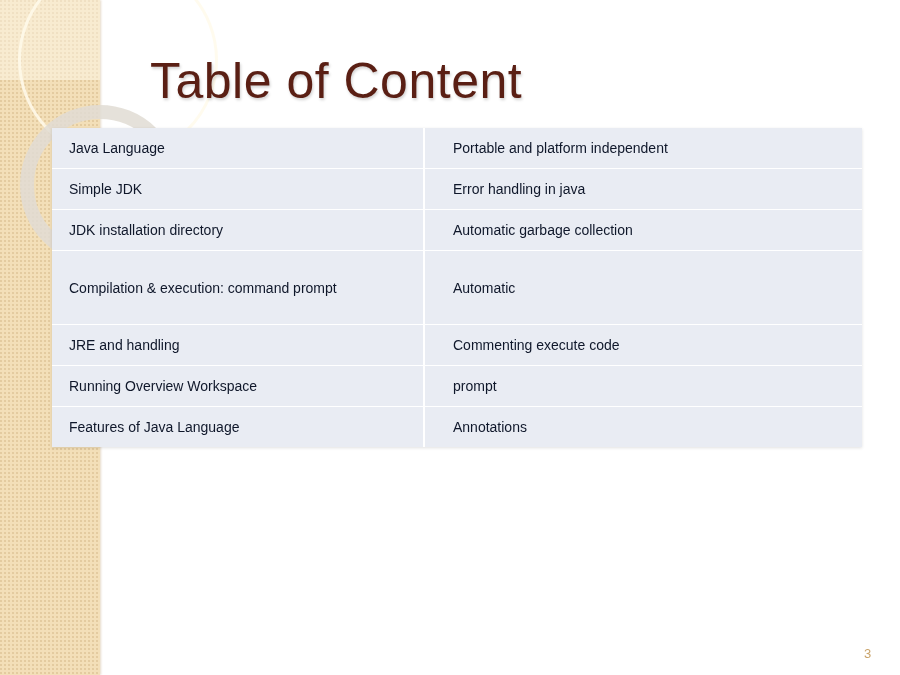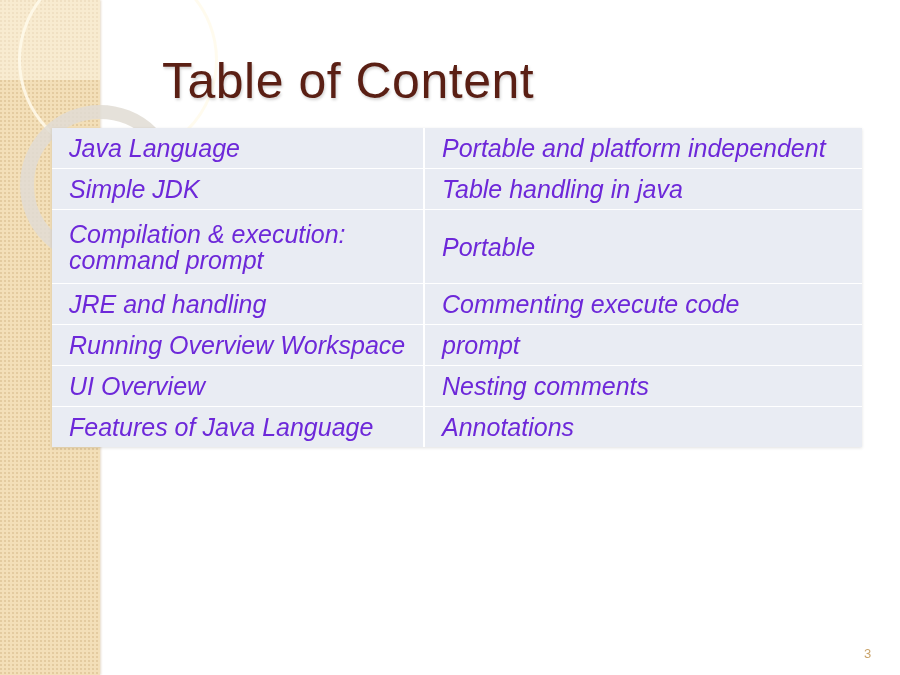--- a/index.html
+++ b/index.html
@@ -27,42 +27,41 @@
       position: absolute; left: 0; top: 0; width: 100px; height: 80px;
       background: rgba(255,250,238,0.45);
     }
     .deco-ring {
       position: absolute; left: 20px; top: 105px; width: 160px; height: 160px;
       border-radius: 50%;
       border: 14px solid rgba(225,220,212,0.85);
       box-sizing: border-box;
     }
     .title {
-      position: absolute; left: 162px; top: 52px;
+      position: absolute; left: 150px; top: 52px;
       font-size: 50px; color: #5a1f14; letter-spacing: 0.5px;
       text-shadow: 1px 2px 3px rgba(0,0,0,0.18);
       margin: 0; font-weight: normal;
     }
     .toc-table {
       position: absolute; left: 52px; top: 128px; width: 810px;
       border-collapse: collapse;
       box-shadow: 0 1px 3px rgba(0,0,0,0.12);
     }
     .toc-table td {
       background: #e9ecf3;
-      font-size: 25px; color: #6d28d9;
+      font-size: 14px; color: #0f172a;
       padding: 0 10px 0 17px;
       height: 40px; line-height: 26px;
       border-bottom: 1.5px solid #ffffff;
       vertical-align: middle;
-      font-style: italic;
     }
     .toc-table tr.tall td { height: 73px; }
     .toc-table td.c1 { width: 344px; border-right: 2px solid #ffffff; }
-    .toc-table td.c2 { padding-left: 17px; }
+    .toc-table td.c2 { padding-left: 28px; }
     .toc-table tr:last-child td { border-bottom: none; }
     .page-num {
       position: absolute; left: 864px; top: 646px;
       font-size: 13px; color: #c9a36a;
     }
   </style>
 </head>
 <body>
 
 <div class="sidebar">
@@ -74,37 +73,37 @@
 <h1 class="title">Table of Content</h1>
 
 <table class="toc-table">
   <tbody>
     <tr>
       <td class="c1">Java Language</td>
       <td class="c2">Portable and platform independent</td>
     </tr>
     <tr>
       <td class="c1">Simple JDK</td>
-      <td class="c2">Table handling in java</td>
+      <td class="c2">Error handling in java</td>
+    </tr>
+    <tr>
+      <td class="c1">JDK installation directory</td>
+      <td class="c2">Automatic garbage collection</td>
     </tr>
     <tr class="tall">
       <td class="c1">Compilation &amp; execution: command prompt</td>
-      <td class="c2">Portable</td>
+      <td class="c2">Automatic</td>
     </tr>
     <tr>
       <td class="c1">JRE and handling</td>
       <td class="c2">Commenting execute code</td>
     </tr>
     <tr>
       <td class="c1">Running Overview Workspace</td>
       <td class="c2">prompt</td>
-    </tr>
-    <tr>
-      <td class="c1">UI Overview</td>
-      <td class="c2">Nesting comments</td>
     </tr>
     <tr>
       <td class="c1">Features of Java Language</td>
       <td class="c2">Annotations</td>
     </tr>
   </tbody>
 </table>
 
 <div class="page-num">3</div>
 

